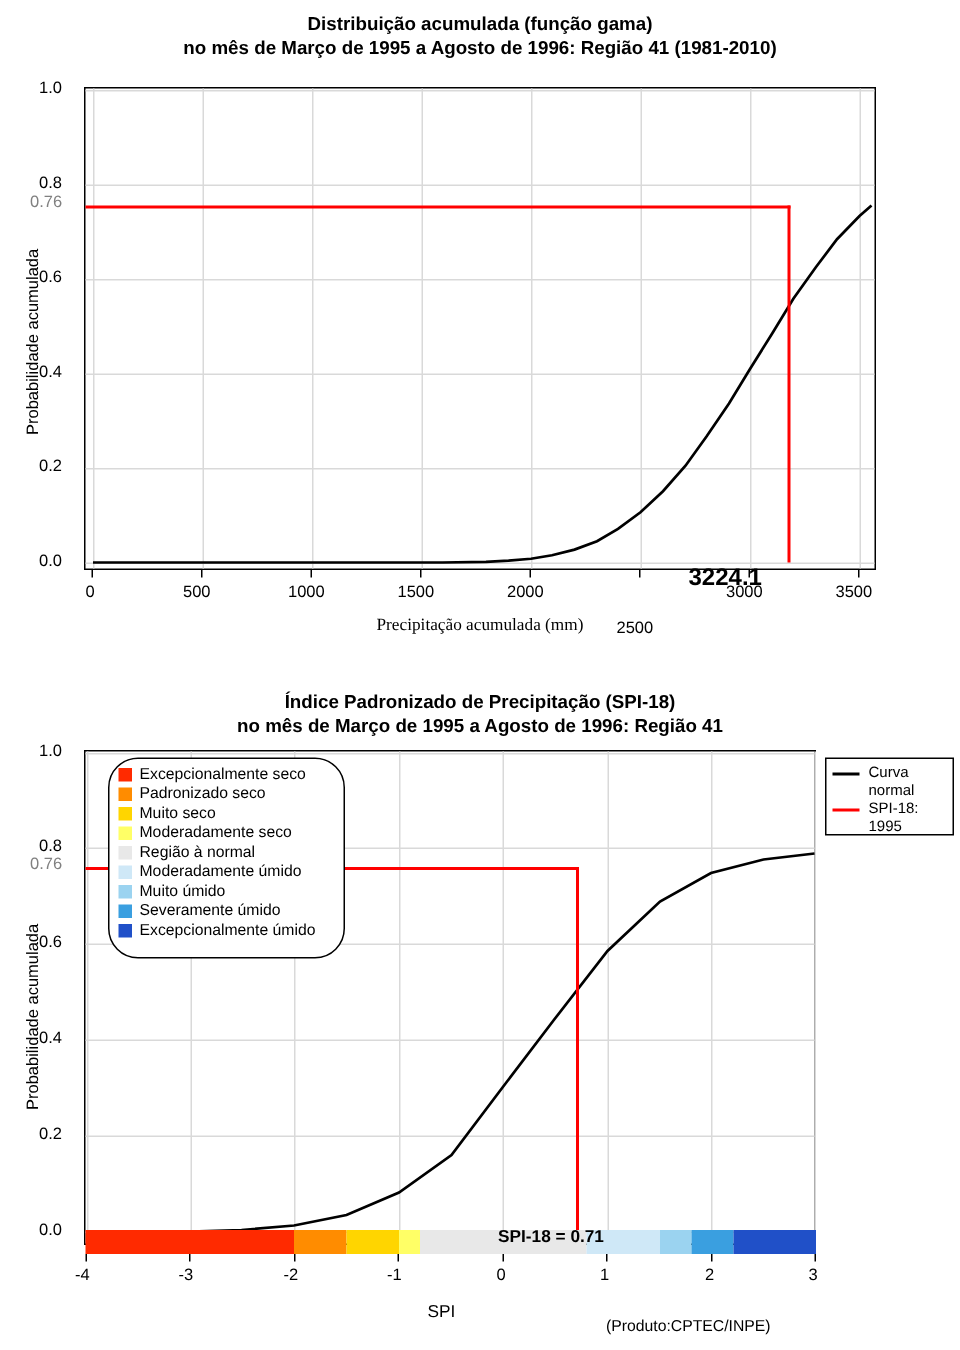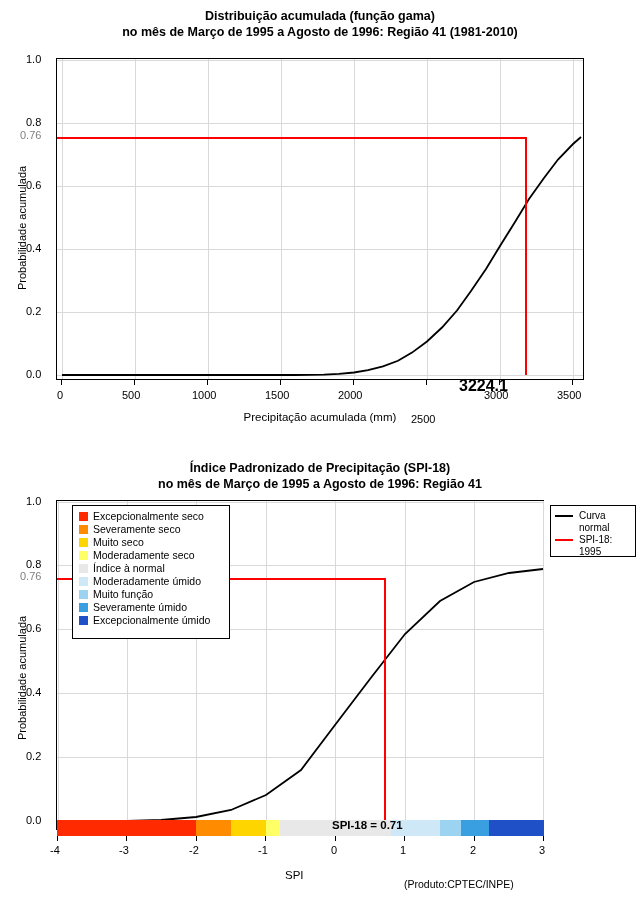--- a/index.html
+++ b/index.html
@@ -147,20 +147,21 @@
     width: 212px;
     height: 26px;
     display: flex;
     align-items: center;
   }
   #legend-classes {
     left: 72px;
     top: 505px;
     width: 158px;
     height: 134px;
+    border-radius: 20px;
   }
   #legend-right {
     left: 550px;
     top: 505px;
     width: 86px;
     height: 52px;
     padding: 4px 4px;
   }
   .legend-right-row {
     display: flex;
@@ -266,21 +267,21 @@
 
   <div class="axis-label" style="left:57px;  top:389px;">0</div>
   <div class="axis-label" style="left:122px; top:389px;">500</div>
   <div class="axis-label" style="left:192px; top:389px;">1000</div>
   <div class="axis-label" style="left:265px; top:389px;">1500</div>
   <div class="axis-label" style="left:338px; top:389px;">2000</div>
   <div class="axis-label" style="left:411px; top:389px;margin-top:24px;">2500</div>
   <div class="axis-label" style="left:484px; top:389px;">3000</div>
   <div class="axis-label" style="left:557px; top:389px;">3500</div>
 
-  <div class="xlabel-center" style="top:411px;">Precipitação acumulada (mm)</div>
+  <div class="xlabel-center" style="top:411px;font-family:Liberation Serif, serif;">Precipitação acumulada (mm)</div>
 </div>
 
 <div class="panel" id="panel-bottom">
 
   <div class="title" id="title-bottom">
     <div>Índice Padronizado de Precipitação (SPI-18)</div>
     <div>no mês de Março de 1995 a Agosto de 1996: Região 41</div>
   </div>
 </div>
 
@@ -321,41 +322,41 @@
 
 <div class="value-label" style="left:20px; top:570px;">0.76</div>
 
 <div class="legend-box" id="legend-classes">
   <div class="legend-row">
     <span class="legend-swatch" style="background:#ff2a00"></span>
     <span>Excepcionalmente seco</span>
   </div>
   <div class="legend-row">
     <span class="legend-swatch" style="background:#ff8c00"></span>
-    <span>Severamente seco</span>
+    <span>Padronizado seco</span>
   </div>
   <div class="legend-row">
     <span class="legend-swatch" style="background:#ffd500"></span>
     <span>Muito seco</span>
   </div>
   <div class="legend-row">
     <span class="legend-swatch" style="background:#ffff66"></span>
     <span>Moderadamente seco</span>
   </div>
   <div class="legend-row">
     <span class="legend-swatch" style="background:#e8e8e8"></span>
-    <span>Índice à normal</span>
+    <span>Região à normal</span>
   </div>
   <div class="legend-row">
     <span class="legend-swatch" style="background:#cfe8f7"></span>
     <span>Moderadamente úmido</span>
   </div>
   <div class="legend-row">
     <span class="legend-swatch" style="background:#9bd3f0"></span>
-    <span>Muito função</span>
+    <span>Muito úmido</span>
   </div>
   <div class="legend-row">
     <span class="legend-swatch" style="background:#3a9fe0"></span>
     <span>Severamente úmido</span>
   </div>
   <div class="legend-row">
     <span class="legend-swatch" style="background:#2050c8"></span>
     <span>Excepcionalmente úmido</span>
   </div>
 </div>

